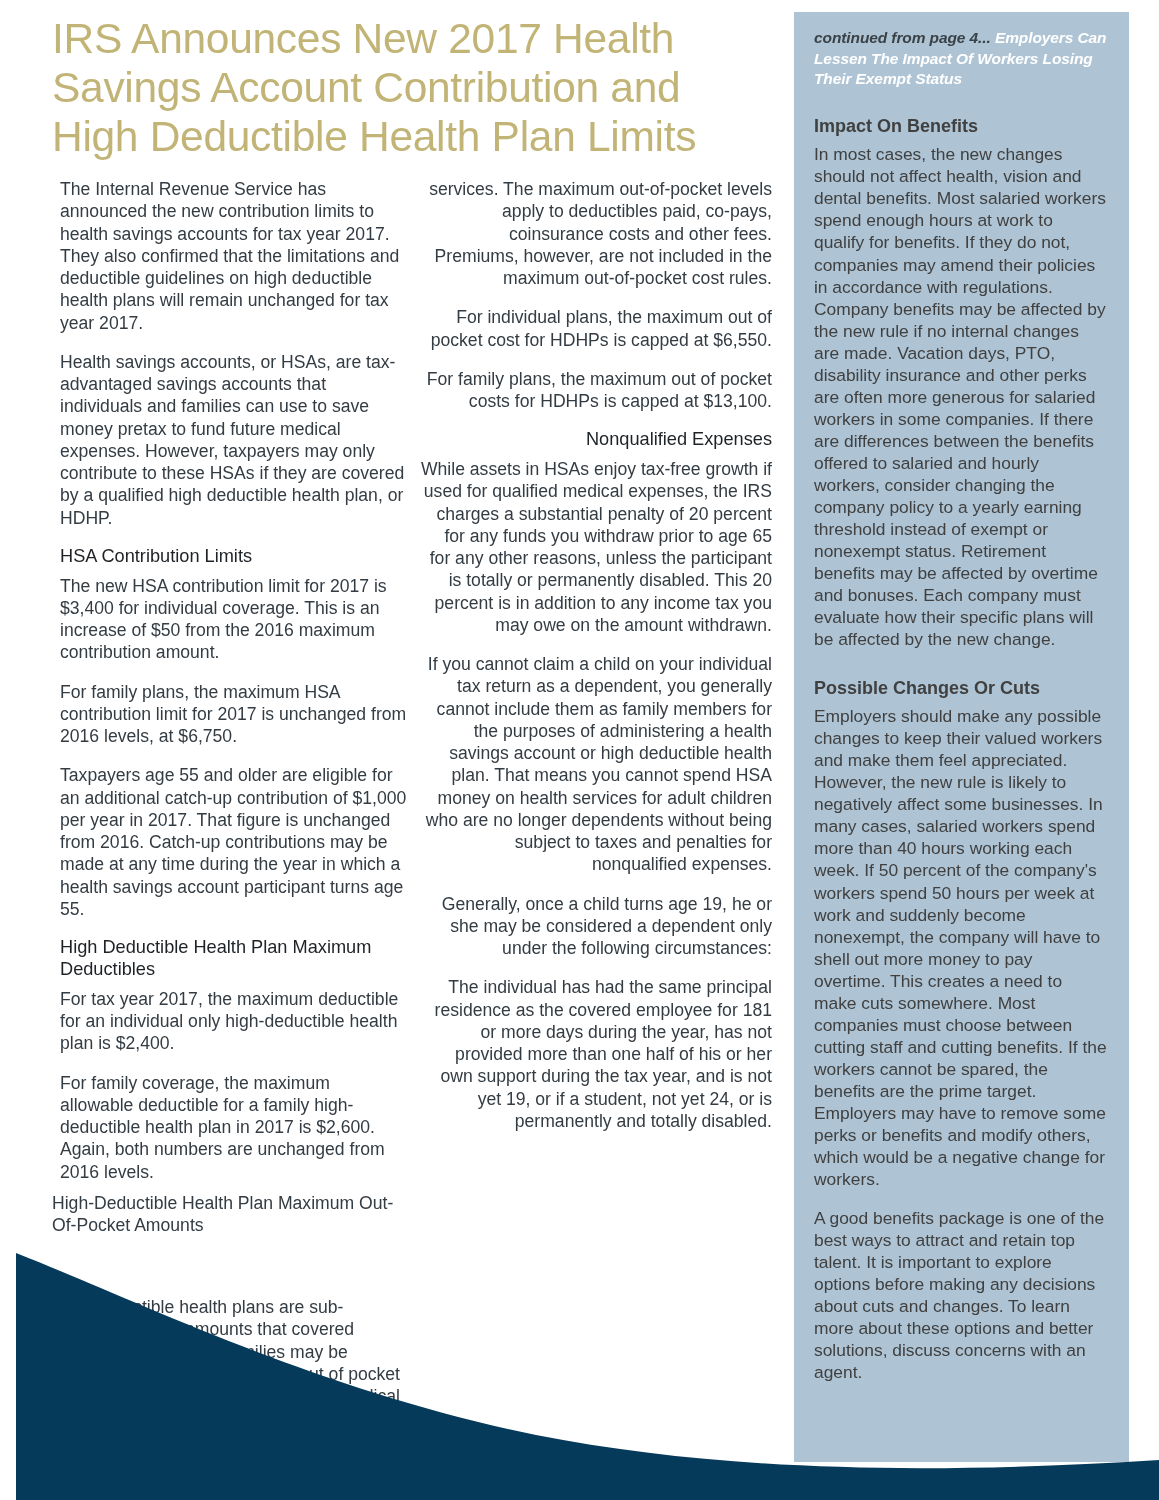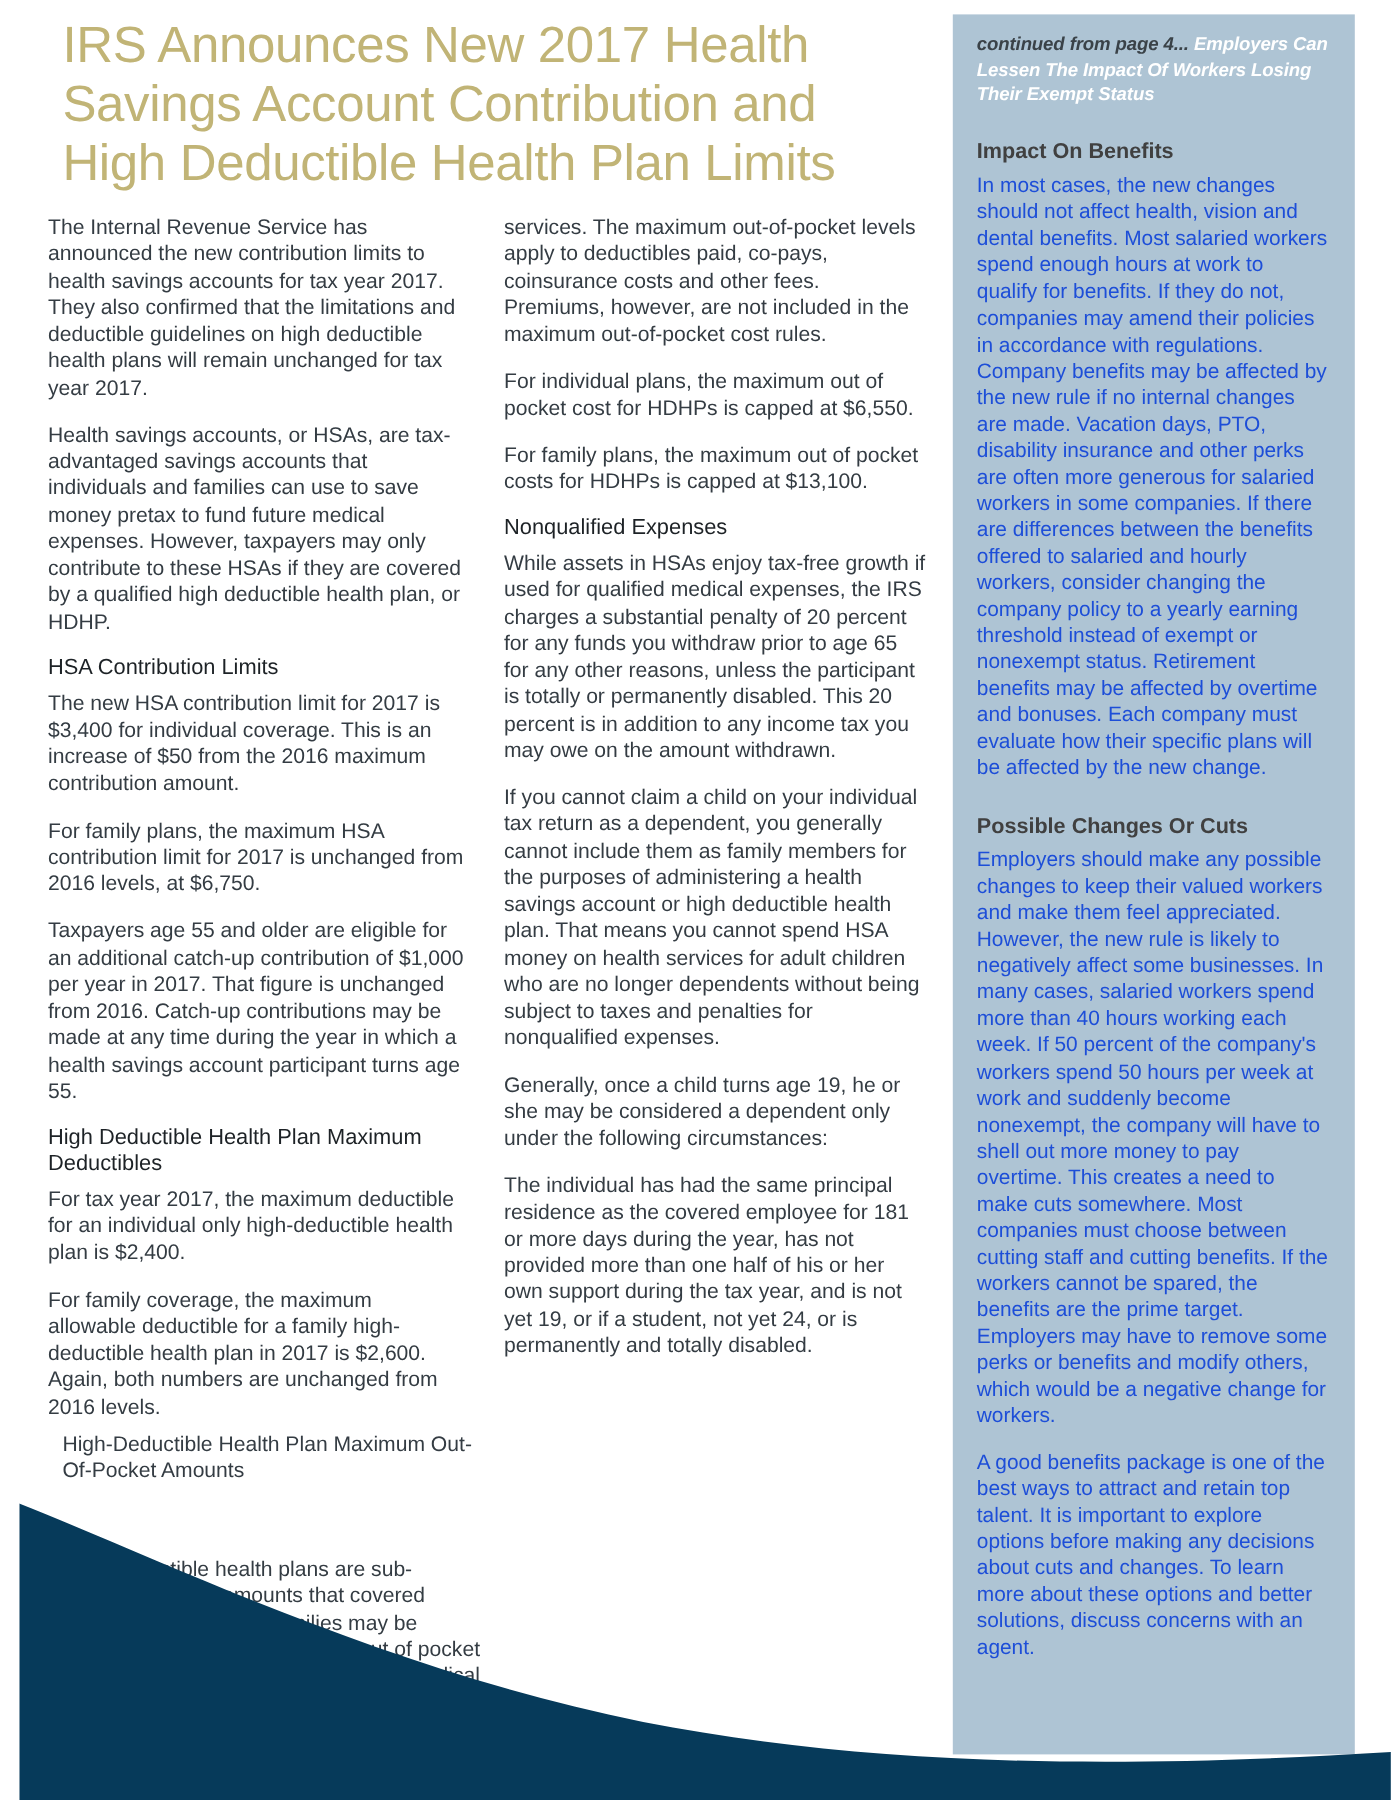--- a/index.html
+++ b/index.html
@@ -54,21 +54,21 @@
     color: #3a4248;
   }
   .sb-head {
     color: #404040;
     font-weight: bold;
     font-size: 18px;
     line-height: 1.2;
     margin: 0 0 6px 0;
   }
   .sb-p {
-    color: #1d4ed8;
+    color: #404040;
     font-size: 17.4px;
     line-height: 1.265;
     margin: 0 0 17px 0;
   }
   .sb-p:last-child { margin-bottom: 0; }
   .sb-gap { height: 11px; }
 
   
   .headline {
     position: absolute;
@@ -84,22 +84,22 @@
   }
 
   
   .col {
     position: absolute;
     top: 178px;
     font-size: 17.6px;
     line-height: 1.265;
     color: #343c43;
   }
-  .col-left  { left: 24px;  width: 348px; }
-  .col-mid   { left: 404px; width: 352px; }
+  .col-left  { left: 44px;  width: 348px; }
+  .col-mid   { left: 404px; width: 352px; text-align: right; }
 
   .col p {
     margin: 0 0 17px 0;
   }
   .col h3 {
     font-size: 18.2px;
     font-weight: normal;
     color: #1d2226;
     line-height: 1.2;
     margin: 6px 0 7px 0;

